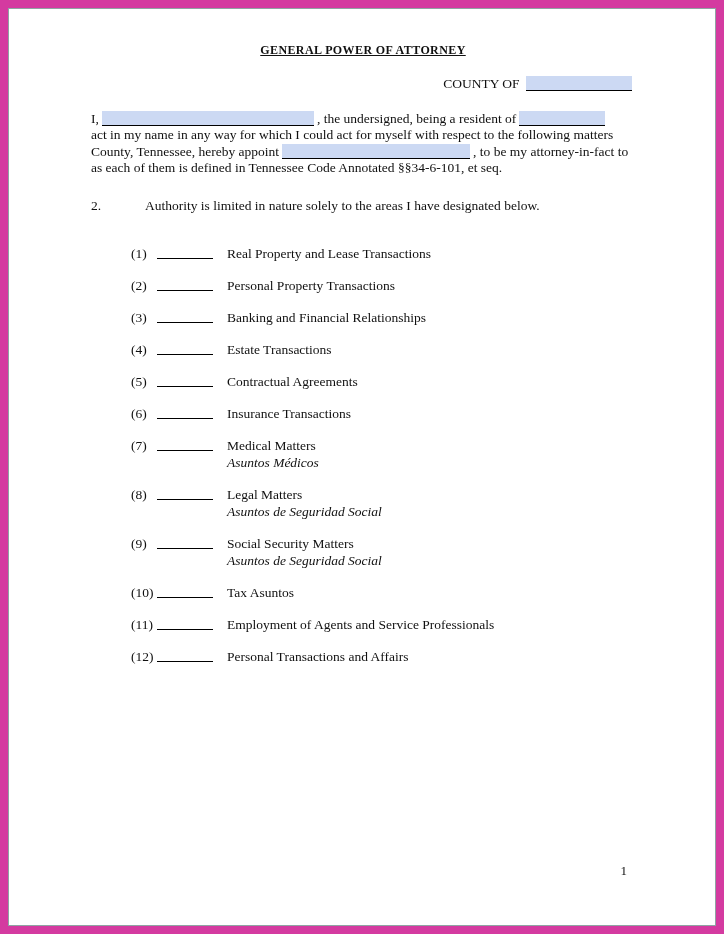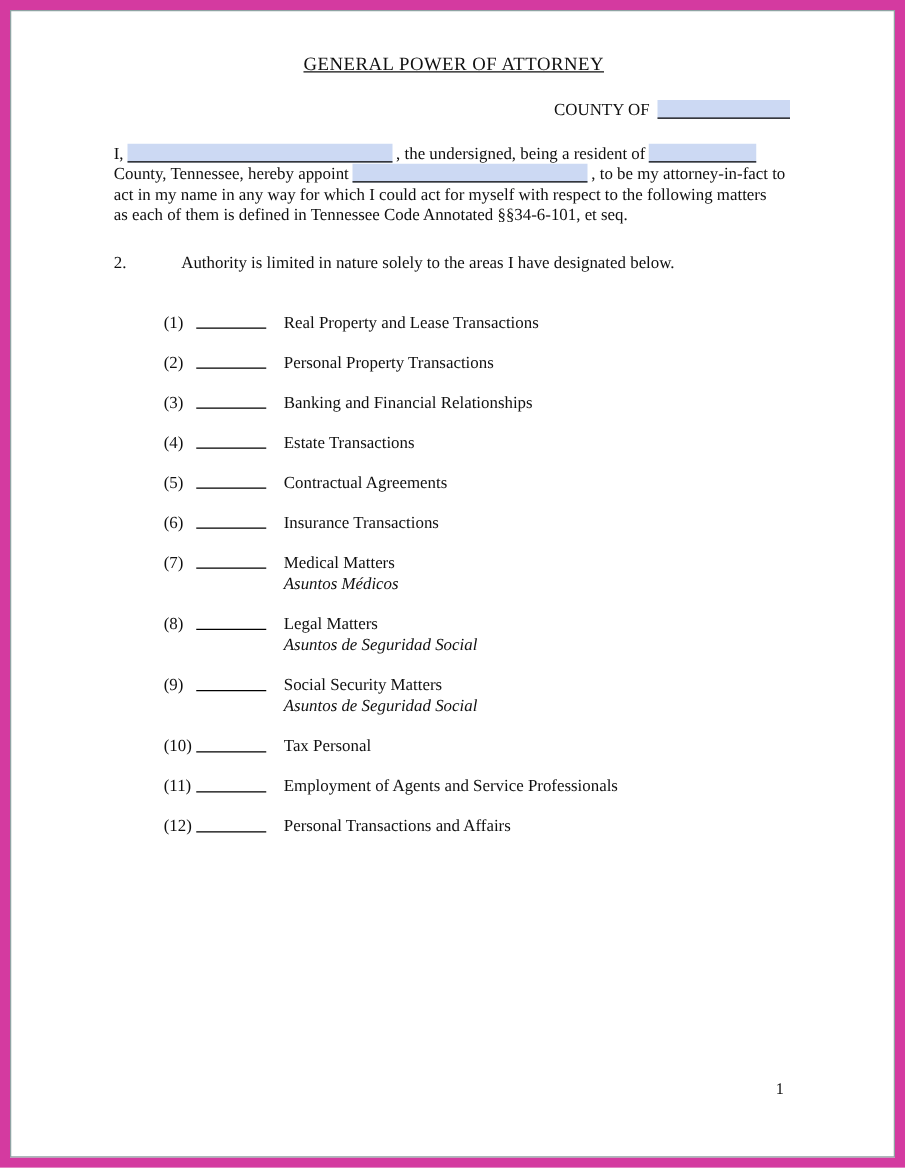--- a/index.html
+++ b/index.html
@@ -18,22 +18,22 @@
     background:#ffffff;
     border:1px solid #8fa3a3;
     position:relative;
     padding:34px 80px 0 82px;
     color:#101010;
     font-size:13.5px;
     line-height:1.25;
   }
   .doc-title {
     text-align:center;
-    font-size:15px;
-    font-weight:normal;
+    font-size:12px;
+    font-weight:bold;
     text-decoration:underline;
     letter-spacing:0.4px;
     margin-bottom:18px;
   }
   .state-line { margin-bottom:14px; letter-spacing:0.2px; }
   .county-line { margin-bottom:18px; white-space:nowrap;text-align:right; }
   .field {
     display:inline-block;
     background:#ccd9f3;
     border-bottom:1px solid #000;
@@ -86,24 +86,24 @@
 
     <div class="county-line">
       <span>COUNTY OF</span>
       <span class="field county-field"></span>
     </div>
 
     <div class="intro">
       <div class="line">
         <span>I,</span><span class="field principal-field"></span><span>, the undersigned, being a resident of</span><span class="field residence-field"></span>
       </div>
+      <div class="line">act in my name in any way for which I could act for myself with respect to the following matters</div>
       <div class="line">
         <span>County, Tennessee, hereby appoint</span><span class="field agent-field"></span><span>, to be my attorney-in-fact to</span>
       </div>
-      <div class="line">act in my name in any way for which I could act for myself with respect to the following matters</div>
       <div class="line">as each of them is defined in Tennessee Code Annotated §§34-6-101, et seq.</div>
     </div>
 
     <div class="section2">
       <span class="sec-num">2.</span>
       <span>Authority is limited in nature solely to the areas I have designated below.</span>
     </div>
 
     <div class="items">
 
@@ -179,21 +179,21 @@
         <span class="ilabel-wrap">
           <span class="ilabel">Social Security Matters</span>
           <span class="isub">Asuntos de Seguridad Social</span>
         </span>
       </div>
 
       <div class="item">
         <span class="inum">(10)</span>
         <span class="blank"></span>
         <span class="ilabel-wrap">
-          <span class="ilabel">Tax Personal</span>
+          <span class="ilabel">Tax Asuntos</span>
         </span>
       </div>
 
       <div class="item">
         <span class="inum">(11)</span>
         <span class="blank"></span>
         <span class="ilabel-wrap">
           <span class="ilabel">Employment of Agents and Service Professionals</span>
         </span>
       </div>

